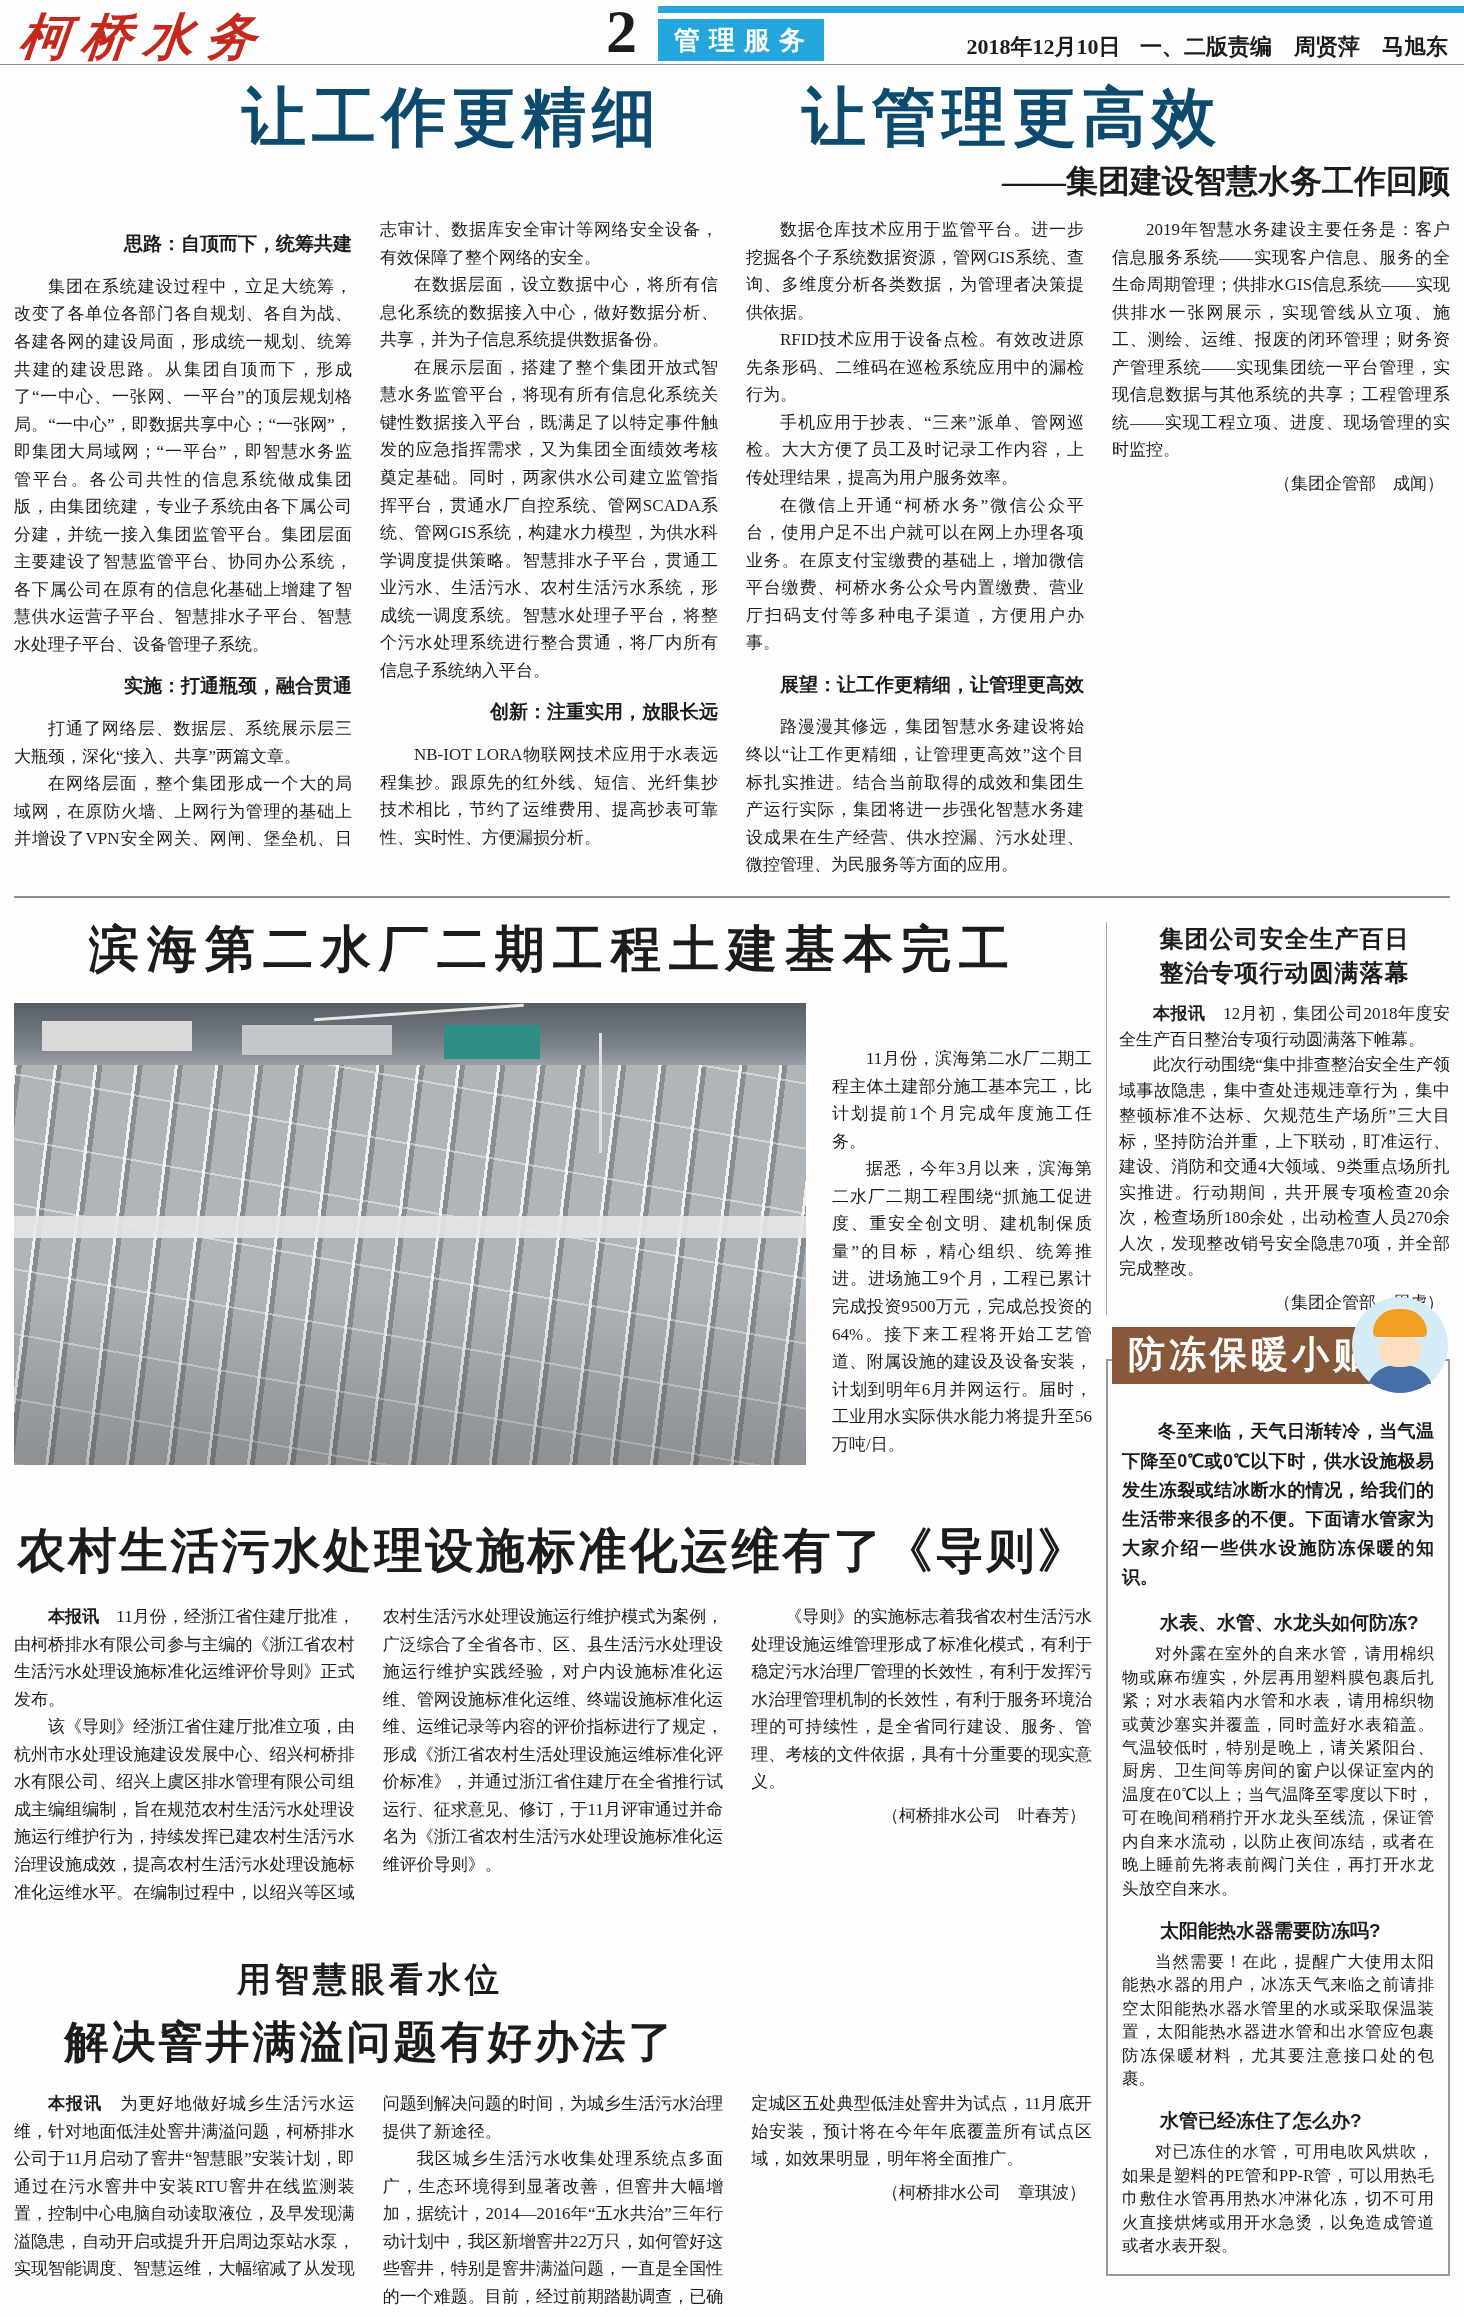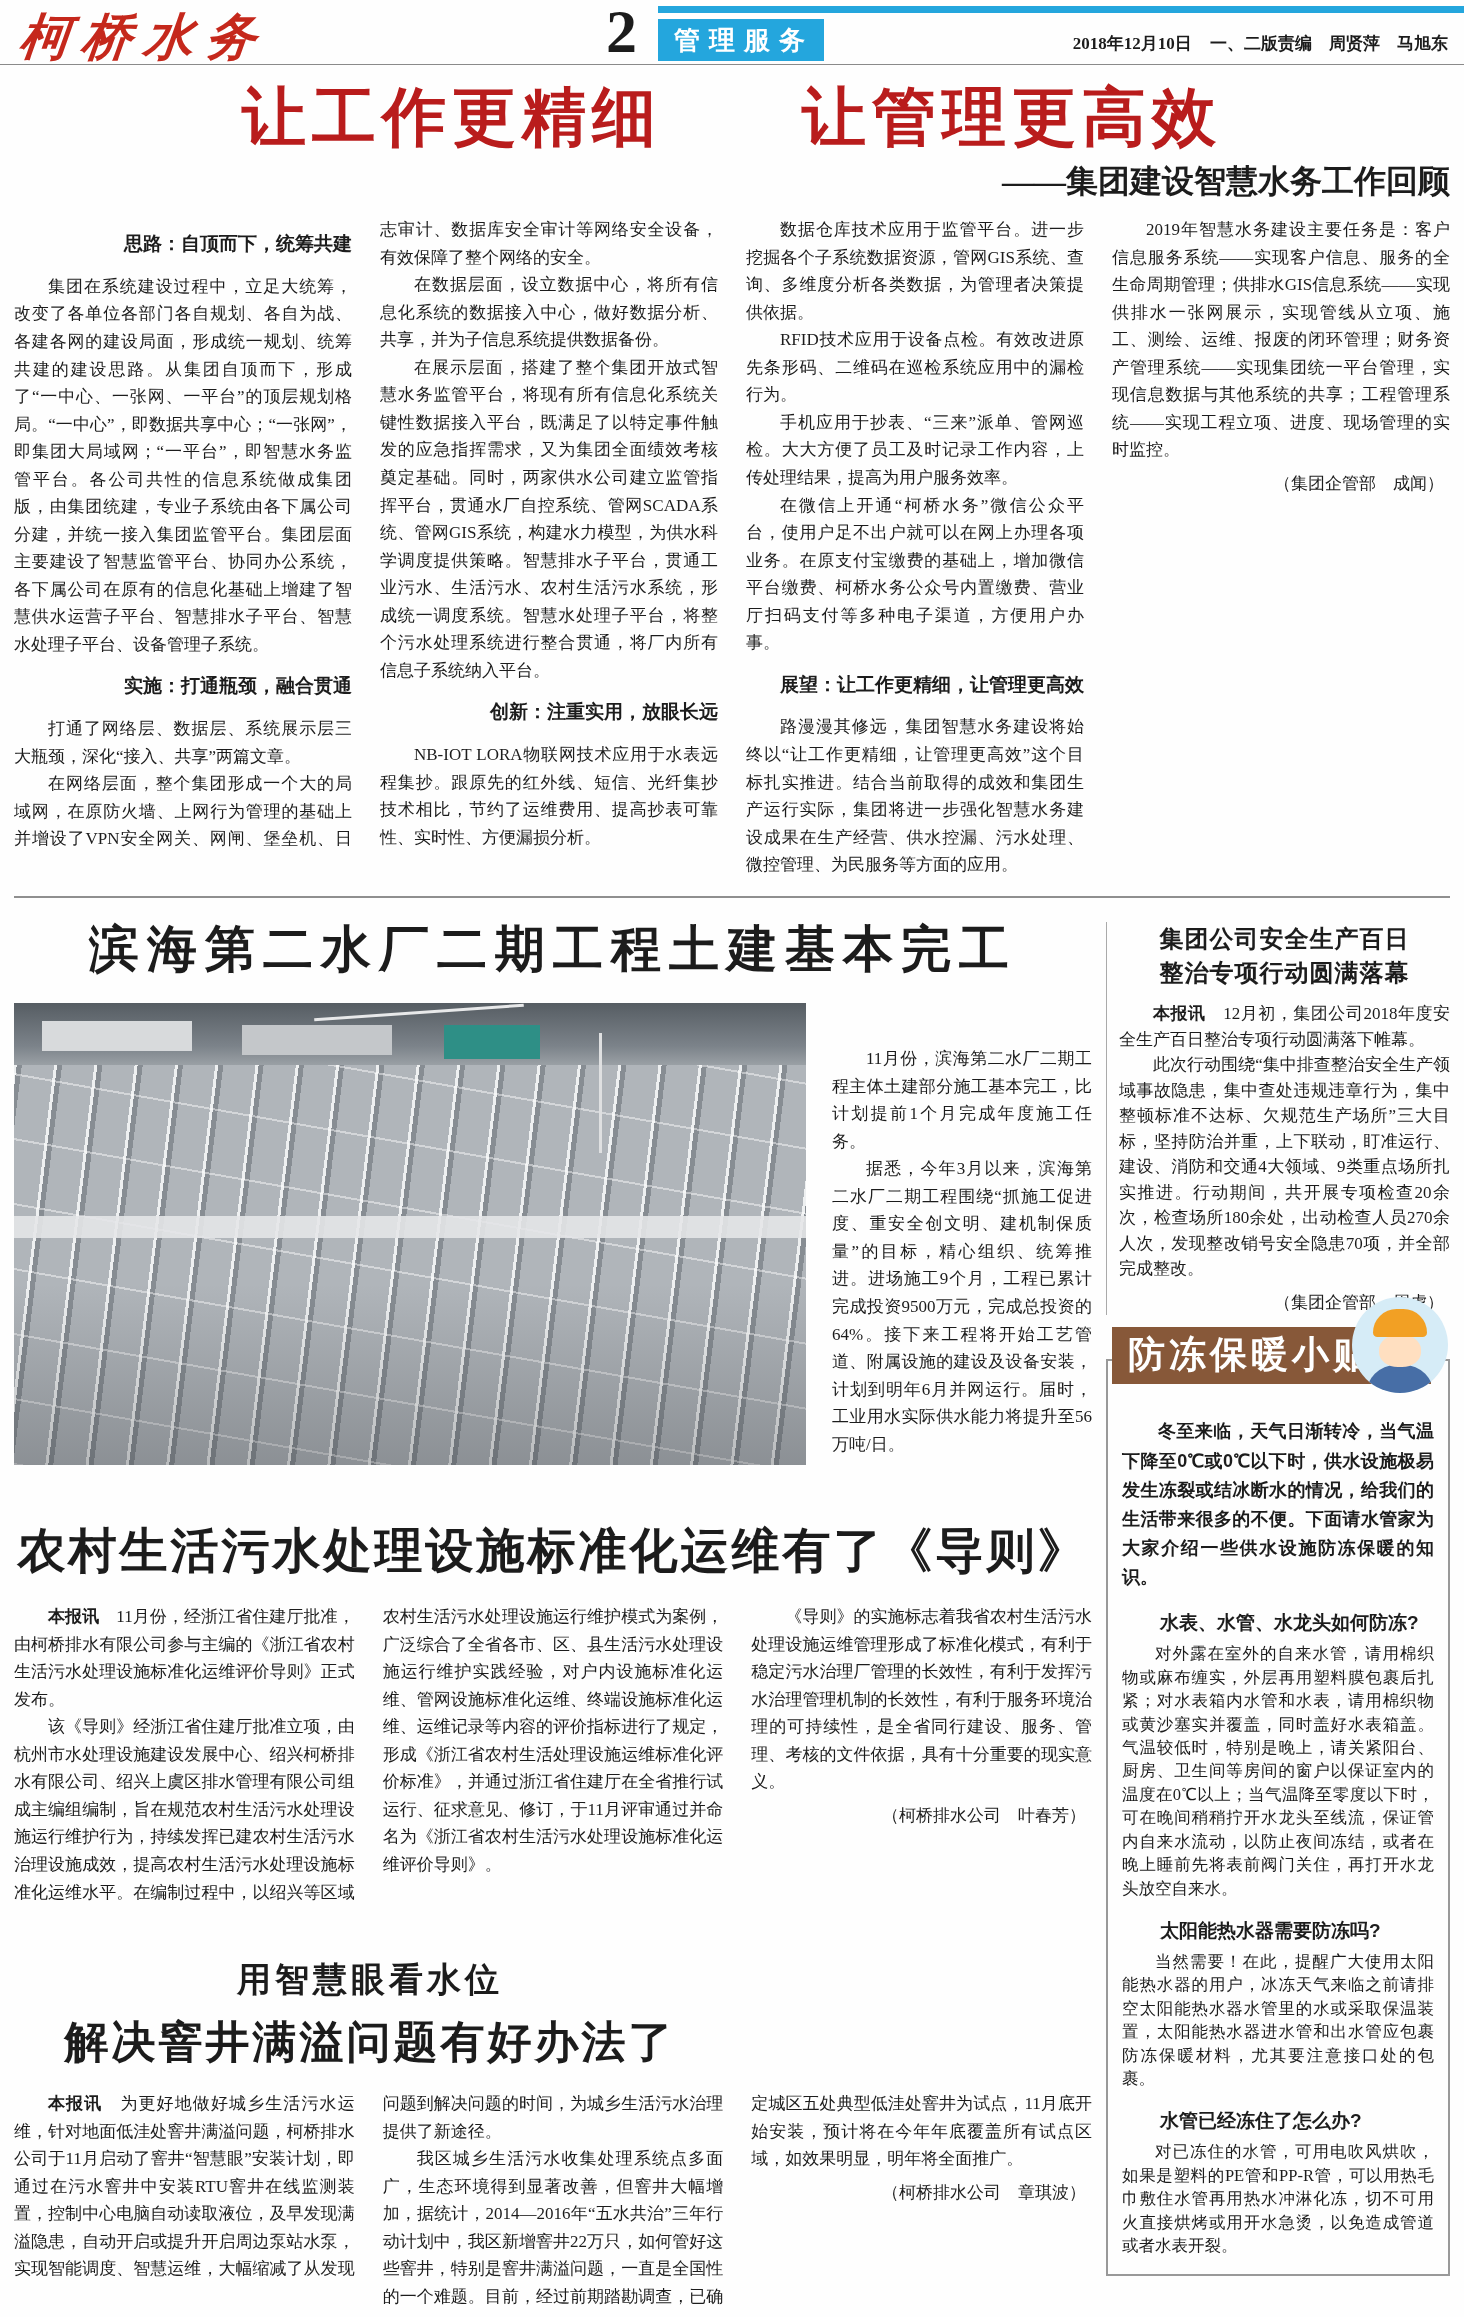--- a/index.html
+++ b/index.html
@@ -7,25 +7,25 @@
         overflow:hidden;font-family:"Liberation Serif",serif;color:#1c1c1c;}
   
   .hdr{position:relative;height:64px;border-bottom:1px solid #8a8a8a;}
   .masthead{position:absolute;left:20px;top:4px;font-size:50px;font-weight:bold;font-style:italic;
             letter-spacing:12px;color:#c5281c;font-family:"Liberation Serif",serif;transform:skewX(-6deg);}
   .pageno{position:absolute;left:606px;top:-4px;font-size:62px;font-weight:900;font-family:"Liberation Serif",serif;}
   .topline{position:absolute;left:658px;right:0;top:6px;height:7px;background:#24a6dd;}
   .secbox{position:absolute;left:658px;top:19px;width:160px;height:42px;background:#24a6dd;color:#fff;
           display:flex;align-items:center;justify-content:center;font-family:"Liberation Sans",sans-serif;
           font-weight:bold;font-size:26px;letter-spacing:9px;padding-left:6px;}
-  .dateline{position:absolute;right:16px;top:32px;font-size:17px;font-weight:bold;white-space:nowrap;}
+  .dateline{position:absolute;right:16px;top:32px;font-size:22px;font-weight:bold;white-space:nowrap;}
   .dateline span{margin-left:14px;}
   
   .main-art{padding:0 14px;}
-  .m-title{margin:16px 0 0;text-align:center;color:#b91c1c;font-size:64px;font-weight:900;
+  .m-title{margin:16px 0 0;text-align:center;color:#0c4a6e;font-size:64px;font-weight:900;
            letter-spacing:6px;font-family:"Liberation Sans",sans-serif;line-height:1.15;}
   .m-sub{margin:6px 0 0;text-align:right;font-size:32px;font-weight:bold;line-height:1.3;}
   .m-cols{margin-top:14px;height:666px;column-count:4;column-gap:28px;column-fill:auto;overflow:hidden;}
   .flow p{margin:0;font-size:17px;line-height:1.62;text-align:justify;text-indent:2em;}
   .flow p.heading{font-family:"Liberation Sans",sans-serif;font-weight:bold;font-size:19px;
                   text-align:right;text-indent:0;margin:13px 0;}
   .flow p.byline{text-align:right;text-indent:0;margin-top:6px;padding-right:6px;}
   .rule{border:none;border-top:2px solid #8f8f8f;margin:14px 14px 0;}
   
   .lower{display:flex;padding:0 14px;margin-top:2px;}

